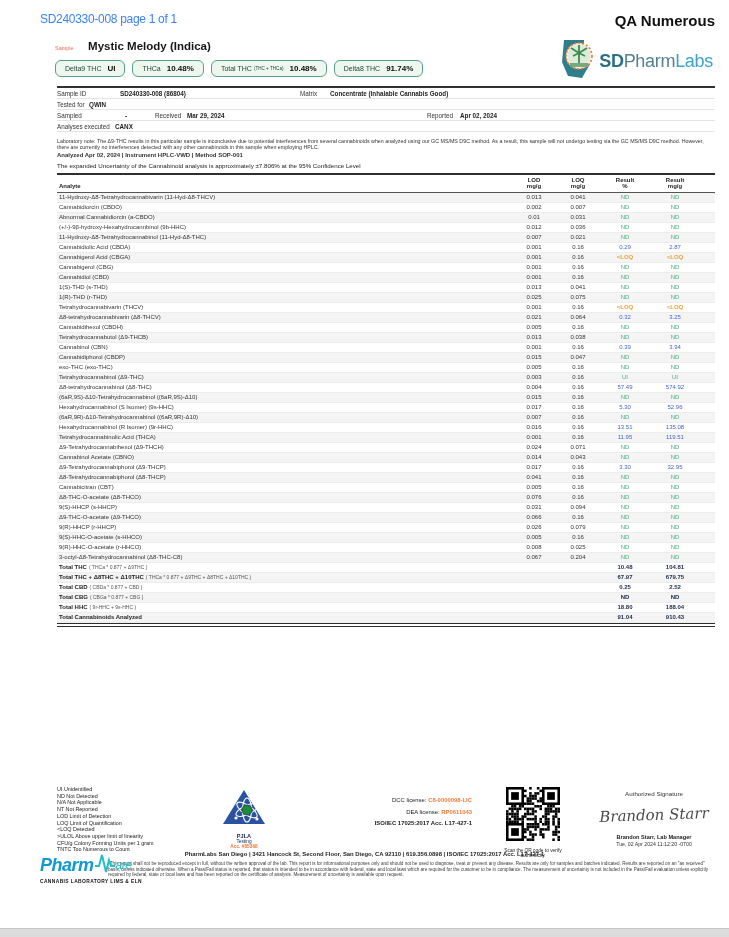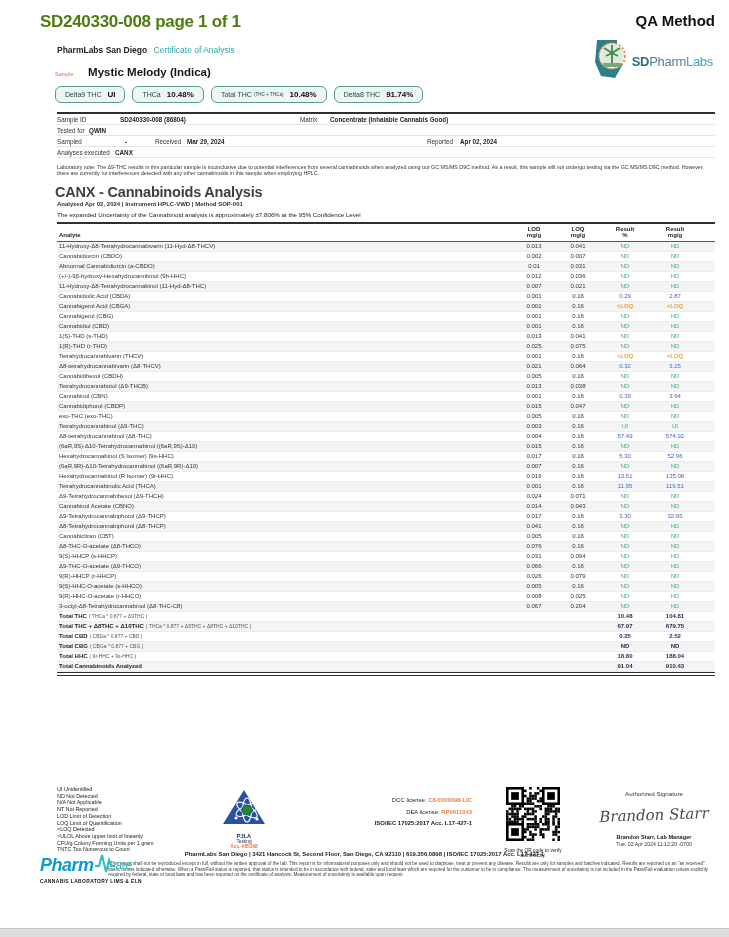--- a/index.html
+++ b/index.html
@@ -1,35 +1,35 @@
 <!DOCTYPE html>
 <html><head>
 <meta charset="utf-8">
 <style>
   html,body{margin:0;padding:0;background:#fff;}
   .page{position:relative;width:729px;height:937px;background:#fff;overflow:hidden;
         font-family:"Liberation Sans",sans-serif;color:#222;}
   
   .topbar{display:flex;justify-content:space-between;align-items:flex-start;padding:12px 14px 0 40px;}
-  .doc-title{font-size:17px;font-weight:bold;letter-spacing:-0.3px;color:#4d7c0f;}
+  .doc-title{font-size:12px;font-weight:normal;letter-spacing:-0.3px;color:#3b82f6;}
   .qa-title{font-size:15px;font-weight:bold;color:#111;}
   .subhead{margin:13px 0 0 57px;font-size:8.5px;}
   .lab-name{font-weight:bold;color:#222;}
   .coa{color:#2ba7a7;margin-left:4px;}
   .sampleline{margin:7px 0 0 55px;}
   .sample-label{font-size:5.5px;color:#e86a55;}
   .sample-name{font-size:11.5px;font-weight:bold;color:#161616;margin-left:10px;}
   .badges{display:flex;gap:7px;margin:6px 0 0 55px;}
   .badge{display:flex;align-items:center;border:1.2px solid #56a183;border-radius:6px;
          background:#edf7f0;padding:3px 9px;}
   .badge-label{font-size:7px;color:#24433a;}
   .badge-sub{font-size:4.6px;color:#24433a;margin-left:2px;}
   .badge-value{font-size:8px;font-weight:bold;color:#0d0d0d;margin-left:6px;}
   .brand{position:absolute;top:38px;right:16px;display:flex;align-items:center;}
-  .brand-text{font-size:13px;letter-spacing:-0.3px;margin-left:3px;}
+  .brand-text{font-size:18px;letter-spacing:-0.3px;margin-left:3px;}
   .bt-sd{font-weight:bold;color:#2e6f85;}
   .bt-pharm{color:#56808f;}
   .bt-labs{color:#3fa3c6;}
   
   .info{margin:9px 0 0 57px;width:658px;border-top:2px solid #2f2f2f;}
   .irow{position:relative;height:10px;border-bottom:1px solid #e4e4e4;font-size:6.3px;}
   .irow span{position:absolute;top:1.5px;white-space:nowrap;}
   .ilabel{color:#333;}
   .ivalue{font-weight:bold;color:#1d1d1d;}
   .labnote{margin:6px 0 0 57px;width:658px;font-size:5.3px;line-height:6.4px;color:#333;}
@@ -82,27 +82,23 @@
   .pw-tag{font-size:4.9px;font-weight:bold;color:#111;letter-spacing:0.4px;margin-top:1px;}
   .bottombar{position:absolute;left:0;right:0;bottom:0;height:8px;background:#dcdcdc;border-top:1px solid #c6c6c6;}
 </style>
 </head>
 <body>
 
 <div class="page">
 
   <div class="topbar">
     <div class="doc-title">SD240330-008 page 1 of 1</div>
-    <div class="qa-title">QA Method</div>
-  </div>
-
-  <div class="subhead">
-    <span class="lab-name">PharmLabs San Diego</span>
-    <span class="coa">Certificate of Analysis</span>
-  </div>
+    <div class="qa-title">QA Numerous</div>
+  </div>
+
 
   <div class="brand">
     <span>
       <svg width="38" height="42" viewBox="0 0 38 42">
         <path d="M6 2 L26 2 L26 16 L32 26 L24 40 L10 38 L4 24 Z" fill="#2e7f8c"></path>
         <circle cx="21" cy="18" r="13" fill="#f4efe2" stroke="#e8793a" stroke-width="1.6" stroke-dasharray="2 2"></circle>
         <circle cx="21" cy="18" r="11" fill="#dcead9"></circle>
         <path d="M21 27 L21 15 M21 15 L13 10 M21 15 L29 10 M21 15 L15 18 M21 15 L27 18 M21 15 L21 7" stroke="#3e8a4f" stroke-width="1.8" fill="none"></path>
         <rect x="12" y="25" width="18" height="4" fill="#7aa87d"></rect>
       </svg>
@@ -157,21 +153,20 @@
       <span class="ivalue" style="left:403px">Apr 02, 2024</span>
     </div>
     <div class="irow">
       <span class="ilabel" style="left:0">Analyses executed</span>
       <span class="ivalue" style="left:58px">CANX</span>
     </div>
   </div>
 
   <div class="labnote">Laboratory note: The Δ9-THC results in this particular sample is inconclusive due to potential interferences from several cannabinoids when analyzed using our GC MS/MS D9C method. As a result, this sample will not undergo testing via the GC MS/MS D9C method. However, there are currently no interferences detected with any other cannabinoids in this sample when employing HPLC.</div>
 
-  <div class="section-title">CANX - Cannabinoids Analysis</div>
   <div class="section-sub">Analyzed Apr 02, 2024  | Instrument HPLC-VWD  | Method SOP-001</div>
   <div class="uncertainty">The expanded Uncertainty of the Cannabinoid analysis is approximately ±7.806% at the 95% Confidence Level</div>
 
   <div class="atable">
     <div class="thead">
       <div class="c-analyte hcell">
           <div>Analyte</div>
         </div>
       <div class="c-lod hcell">
           <div>LOD</div>

